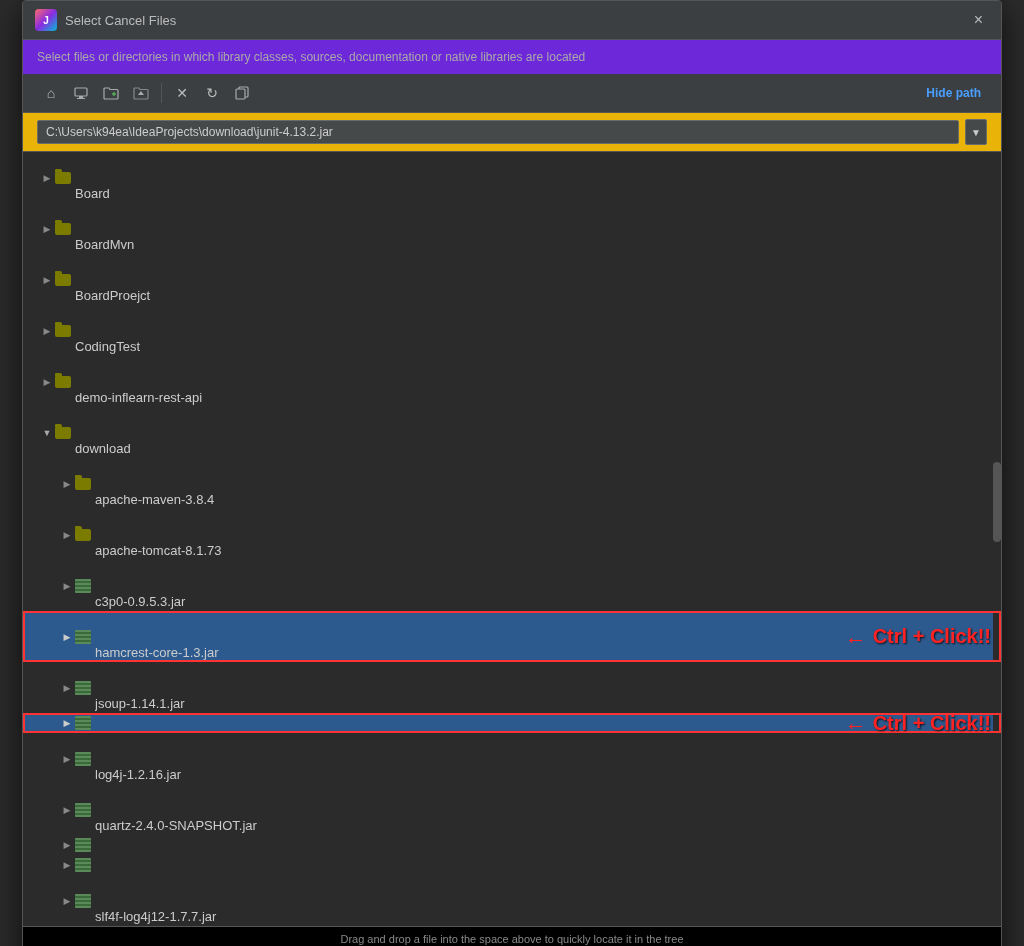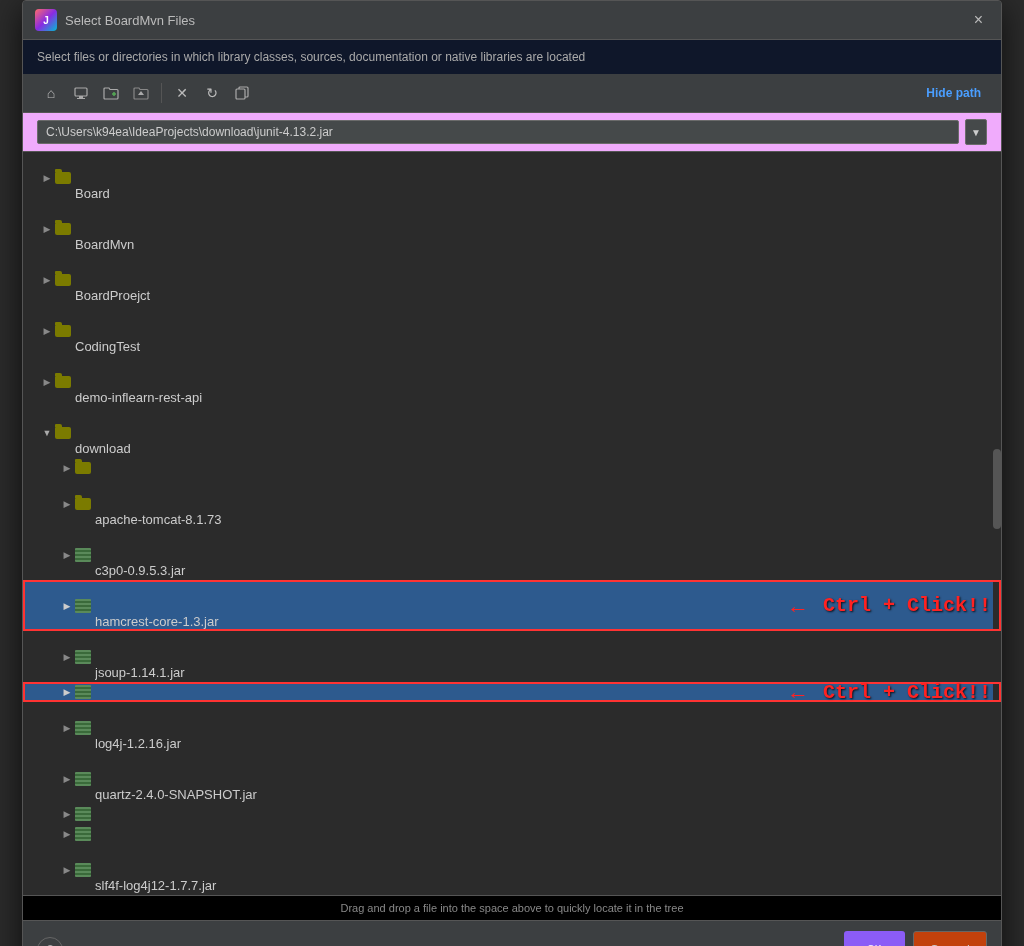--- a/index.html
+++ b/index.html
@@ -54,21 +54,21 @@
       font-size: 16px;
       background: none;
       border: none;
       padding: 2px 6px;
       border-radius: 2px;
     }
     .subtitle {
       color: #aaaaaa;
       font-size: 12px;
       padding: 10px 14px;
-      background: #0f172a;
+      background: #6d28d9;
     }
     .toolbar {
       display: flex;
       align-items: center;
       padding: 6px 14px;
       gap: 2px;
       background: #3c3f41;
       border-bottom: 1px solid #555;
     }
     .toolbar-btn {
@@ -98,21 +98,21 @@
       color: #4a9eff;
       cursor: pointer;
       font-size: 12px;
       padding: 4px 6px;
       font-weight: bold;
     }
     .path-bar {
       display: flex;
       align-items: center;
       padding: 6px 14px;
-      background: #f0abfc;
+      background: #eab308;
       border-bottom: 1px solid #555;
       gap: 6px;
     }
     .path-input {
       flex: 1;
       background: #45494a;
       border: 1px solid #6b6b6b;
       color: #cccccc;
       font-size: 12px;
       padding: 4px 8px;
@@ -219,23 +219,22 @@
       display: flex;
       align-items: center;
       gap: 6px;
       z-index: 20;
       pointer-events: none;
     }
     .annotation-text {
       color: #ff2222;
       font-size: 20px;
       font-weight: 900;
-      font-family: Liberation Mono, monospace;
+      font-family: Liberation Sans, sans-serif;
       text-shadow: 1px 1px 2px rgba(0,0,0,0.8);
-      margin-left: 8px;
     }
     .status-bar {
       padding: 6px 14px;
       background: #000000;
       border-top: 1px solid #555;
       color: #888888;
       font-size: 11px;
       text-align: center;
     }
     .bottom-bar {
@@ -301,21 +300,21 @@
     }
   </style>
 </head>
 <body>
 
 <div class="dialog">
 
   <div class="title-bar">
     <div class="title-bar-left">
       <div class="app-icon">J</div>
-      <span class="title-text">Select BoardMvn Files</span>
+      <span class="title-text">Select Cancel Files</span>
     </div>
     <button class="close-btn">×</button>
   </div>
 
   <div class="subtitle">Select files or directories in which library classes, sources, documentation or native libraries are located</div>
 
   <div class="toolbar">
     <button class="toolbar-btn" title="Home">⌂</button>
     <button class="toolbar-btn" title="Desktop">
       <svg width="14" height="12" viewBox="0 0 14 12">
@@ -389,20 +388,21 @@
 
       <div class="tree-item" style="padding-left: 16px;">
         <div class="expand-arrow open">▼</div>
         <div class="folder-icon"></div>
         <span class="item-label">download</span>
       </div>
 
       <div class="tree-item" style="padding-left: 36px;">
         <div class="expand-arrow">▶</div>
         <div class="folder-icon"></div>
+        <span class="item-label">apache-maven-3.8.4</span>
       </div>
 
       <div class="tree-item" style="padding-left: 36px;">
         <div class="expand-arrow">▶</div>
         <div class="folder-icon"></div>
         <span class="item-label">apache-tomcat-8.1.73</span>
       </div>
 
       <div class="tree-item" style="padding-left: 36px;">
         <div class="expand-arrow">▶</div>

